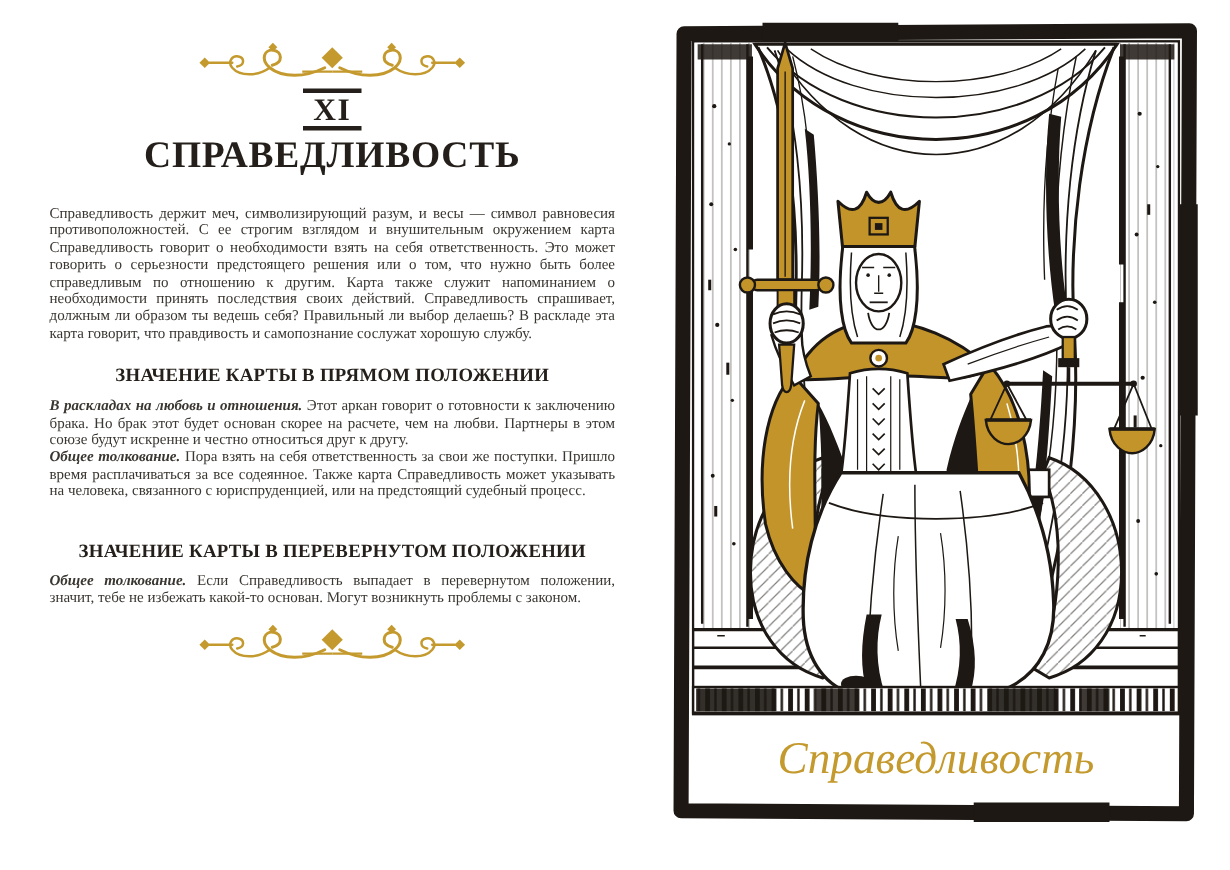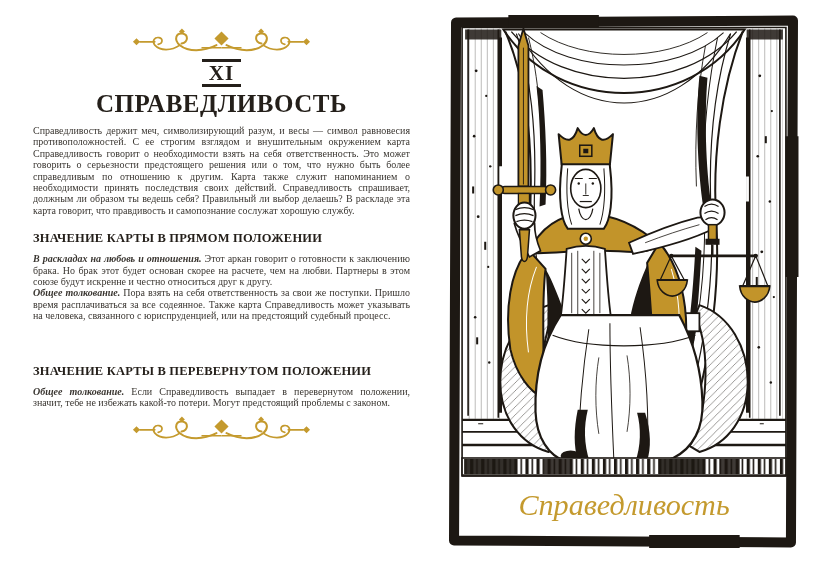--- a/index.html
+++ b/index.html
@@ -9,24 +9,24 @@
   .left-page{position:absolute;left:33px;top:0;width:377px;height:464px;}
   .orn{text-align:center;line-height:0;}
   .orn-top{padding-top:26px;}
   .orn-bottom{position:absolute;left:0;right:0;bottom:20px;}
   .roman-wrap{text-align:center;margin-top:3px;line-height:0;}
   .roman{display:inline-block;font-weight:bold;font-size:21px;line-height:22px;
          letter-spacing:1px;color:#241f1a;padding:0 7px;
          border-top:3px solid #241f1a;border-bottom:3px solid #241f1a;}
   .title{margin:3px 0 0;text-align:center;font-size:25px;line-height:27px;
          font-weight:bold;letter-spacing:0.5px;color:#241f1a;}
-  .intro{margin:8px 0 0;font-size:10px;line-height:11.4px;text-align:justify;}
-  .sec-heading{margin:15px 0 8px;text-align:left;font-size:12.5px;line-height:14px;
+  .intro{margin:20px 0 0;font-size:10px;line-height:11.4px;text-align:justify;}
+  .sec-heading{margin:15px 0 8px;text-align:center;font-size:12.5px;line-height:14px;
                font-weight:bold;letter-spacing:0.2px;color:#241f1a;}
-  .sec-heading.second{margin-top:42px;}
+  .sec-heading.second{margin-top:26px;}
   .para{margin:0;font-size:10px;line-height:11.4px;text-align:justify;}
   .para .lead{font-weight:bold;font-style:italic;}
   .orn svg{width:195px;height:30px;}
   
   .right-page{position:absolute;left:448px;top:15px;width:352px;height:534px;}
   .right-page svg.card{width:100%;height:100%;display:block;}
   .hidden-defs{position:absolute;width:0;height:0;overflow:hidden;}
 </style>
 </head>
 <body>
@@ -70,21 +70,21 @@
     <p class="intro">Справедливость держит меч, символизирующий разум, и весы — символ равновесия противоположностей. С ее строгим взглядом и внушительным окружением карта Справедливость говорит о необходимости взять на себя ответственность. Это может говорить о серьезности предстоящего решения или о том, что нужно быть более справедливым по отношению к другим. Карта также служит напоминанием о необходимости принять последствия своих действий. Справедливость спрашивает, должным ли образом ты ведешь себя? Правильный ли выбор делаешь? В раскладе эта карта говорит, что правдивость и самопознание сослужат хорошую службу.</p>
 
     <h2 class="sec-heading">ЗНАЧЕНИЕ КАРТЫ В ПРЯМОМ ПОЛОЖЕНИИ</h2>
 
     <p class="para"><span class="lead">В раскладах на любовь и отношения.</span> <span>Этот аркан говорит о готовности к заключению брака. Но брак этот будет основан скорее на расчете, чем на любви. Партнеры в этом союзе будут искренне и честно относиться друг к другу.</span></p>
 
     <p class="para"><span class="lead">Общее толкование.</span> <span>Пора взять на себя ответственность за свои же поступки. Пришло время расплачиваться за все содеянное. Также карта Справедливость может указывать на человека, связанного с юриспруденцией, или на предстоящий судебный процесс.</span></p>
 
     <h2 class="sec-heading second">ЗНАЧЕНИЕ КАРТЫ В ПЕРЕВЕРНУТОМ ПОЛОЖЕНИИ</h2>
 
-    <p class="para"><span class="lead">Общее толкование.</span> <span>Если Справедливость выпадает в перевернутом положении, значит, тебе не избежать какой-то потери. Могут предстоящий проблемы с законом.</span></p>
+    <p class="para"><span class="lead">Общее толкование.</span> <span>Если Справедливость выпадает в перевернутом положении, значит, тебе не избежать какой-то основан. Могут возникнуть проблемы с законом.</span></p>
 
 
     <div class="orn orn-bottom">
       <svg viewBox="0 0 220 36">
           <use href="#flourish" xlink:href="#flourish"></use>
         </svg>
     </div>
   </section>
 
   <section class="right-page">

